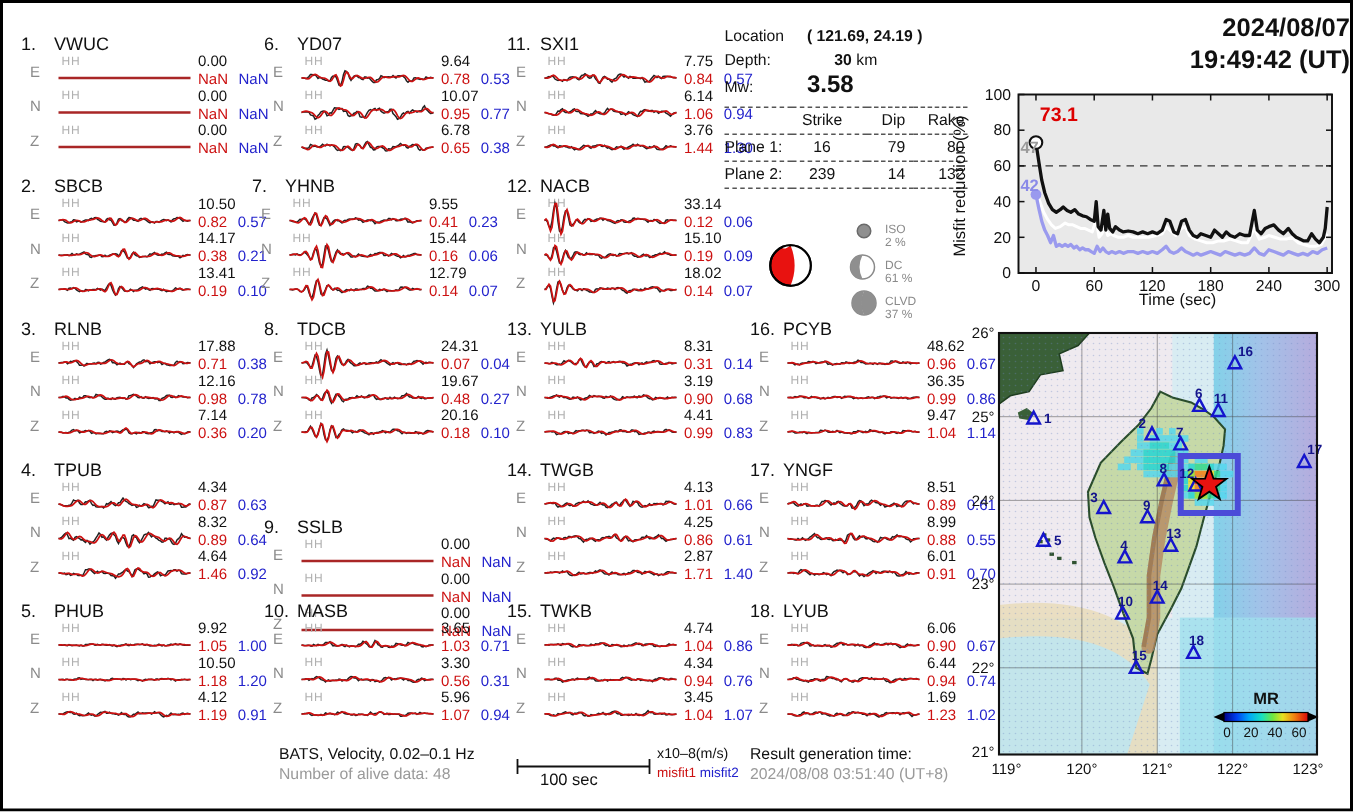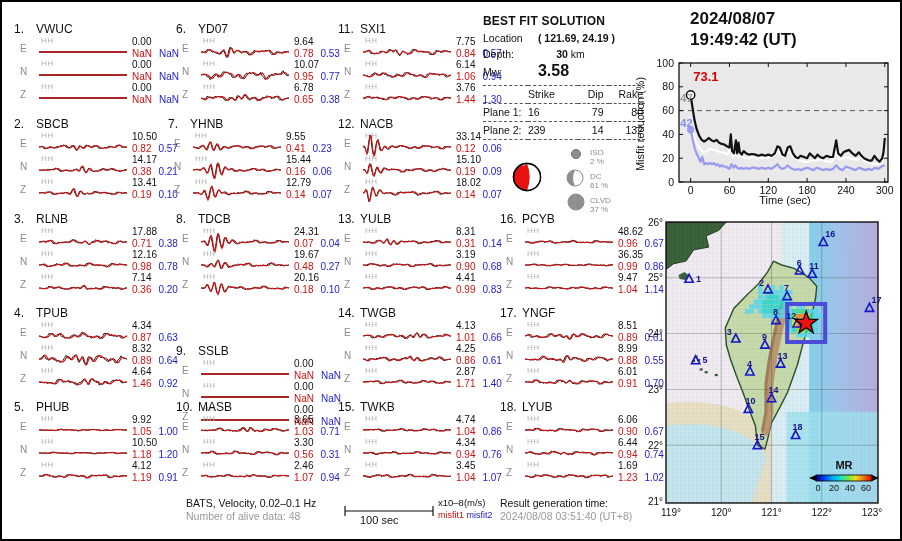--- a/index.html
+++ b/index.html
@@ -23,30 +23,30 @@
   #bestfit{position:absolute;left:483px;top:14px;width:170px;height:200px;font-size:10.5px;}
   .bf-title{font-weight:bold;font-size:12px;letter-spacing:.2px;}
   .bf-row{margin-top:4px;white-space:nowrap;}
   .bf-label{display:inline-block;width:52px;}
   .bf-val{font-weight:bold;}
   .bf-table{width:162px;border-collapse:collapse;margin-top:5px;font-size:10.5px;}
   .bf-table td{padding:2px 0 3px 0;}
   .bf-table tr{border-bottom:1px dashed #555;}
   .bf-table tr.top{border-top:1px dashed #555;}
   .bf-table .c1{width:50px;text-align:left;}
-  .bf-table .c2{width:44px;text-align:left;padding-right:10px;}
+  .bf-table .c2{width:44px;text-align:center;padding-right:10px;}
   .bf-table .c3{width:28px;text-align:right;padding-right:6px;}
   .bf-table .c4{width:36px;text-align:right;padding-right:2px;}
   .decomp-label{font-size:8px;color:#8a8a8a;line-height:9px;}
   
   .foot{font-size:10.5px;white-space:nowrap;}
   .foot2{font-size:10.5px;color:#9a9a9a;white-space:nowrap;}
   .legend-small{font-size:9px;white-space:nowrap;}
   
-  #datetitle{position:absolute;left:690px;top:8px;width:210px;text-align:left;font-weight:bold;font-size:17px;line-height:21px;}
+  #datetitle{position:absolute;left:690px;top:8px;width:210px;text-align:right;font-weight:bold;font-size:17px;line-height:21px;}
   .axis-title-y{position:absolute;left:632px;top:60px;width:14px;height:130px;}
   .axis-title-y span{position:absolute;left:-52px;top:58px;display:block;width:120px;transform:rotate(-90deg);font-size:11px;text-align:center;color:#111;}
   #timelabel{position:absolute;left:720px;top:194px;width:130px;text-align:center;font-size:11px;}
   svg text{font-family:"Liberation Sans",sans-serif;}
 </style>
 </head>
 <body>
 
 <div class="frame"></div>
 
@@ -364,21 +364,21 @@
         <div class="amp">3.30</div>
         <div class="mrow"><span class="red m1">0.56</span><span class="blue m2">0.31</span></div>
       </div>
       <div class="trace-row" style="top: 62px;">
         <span class="comp">Z</span>
         <span class="chan">HH</span>
         <svg class="tracesvg" width="90" height="23">
           <path d="M0,14.0L1,13.9L2,13.6L3,13.7L4,13.8L5,13.4L6,14.4L7,15.0L8,14.6L9,14.7L10,14.7L11,15.0L12,14.9L13,14.3L14,14.9L15,14.5L16,13.3L17,13.6L18,13.8L19,13.6L20,14.0L21,14.1L22,14.5L23,14.0L24,12.8L25,13.2L26,13.0L27,12.4L28,13.3L29,13.9L30,14.0L31,14.2L32,14.1L33,14.7L34,14.6L35,14.1L36,15.0L37,14.9L38,14.0L39,14.1L40,14.2L41,14.4L42,14.7L43,14.7L44,15.0L45,14.0L46,12.7L47,13.7L48,14.1L49,13.7L50,13.7L51,13.1L52,12.9L53,12.9L54,13.1L55,14.3L56,14.1L57,13.4L58,14.3L59,14.4L60,13.9L61,14.1L62,14.0L63,14.2L64,14.1L65,14.2L66,15.5L67,15.5L68,14.8L69,15.1L70,14.5L71,13.5L72,13.3L73,13.3L74,13.8L75,13.7L76,13.4L77,14.3L78,13.8L79,13.0L80,13.6L81,13.7L82,13.4L83,13.6L84,13.6L85,13.9L86,13.8L87,13.9L88,14.0" fill="none" stroke="#222" stroke-width="1"></path>
           <path d="M0,14.0L1,14.0L2,13.9L3,13.7L4,13.4L5,13.3L6,13.4L7,13.9L8,14.4L9,14.7L10,14.8L11,14.8L12,14.7L13,14.7L14,14.7L15,14.7L16,14.5L17,14.1L18,13.8L19,13.6L20,13.7L21,13.9L22,14.2L23,14.3L24,14.2L25,13.7L26,13.2L27,12.8L28,12.7L29,12.9L30,13.4L31,13.8L32,14.1L33,14.2L34,14.3L35,14.3L36,14.4L37,14.5L38,14.5L39,14.4L40,14.3L41,14.3L42,14.5L43,14.7L44,14.6L45,14.1L46,13.8L47,13.9L48,14.5L49,14.8L50,14.3L51,13.2L52,12.5L53,12.5L54,13.1L55,13.7L56,14.0L57,13.9L58,13.8L59,13.8L60,13.9L61,14.0L62,14.1L63,14.0L64,14.0L65,14.0L66,14.3L67,14.7L68,15.2L69,15.3L70,15.2L71,14.7L72,14.1L73,13.6L74,13.4L75,13.5L76,13.7L77,13.9L78,14.0L79,13.9L80,13.6L81,13.5L82,13.4L83,13.5L84,13.6L85,13.7L86,13.8L87,13.9L88,14.0" fill="none" stroke="#cc1111" stroke-width="1.15"></path>
         </svg>
-        <div class="amp">2.46</div>
+        <div class="amp">5.96</div>
         <div class="mrow"><span class="red m1">1.07</span><span class="blue m2">0.94</span></div>
       </div>
     </div>
     <div class="station" style="left: 338px; top: 22px;">
       <div class="st-header"><span class="st-num">11.</span><span class="st-name">SXI1</span></div>
       <div class="trace-row" style="top: 16px;">
         <span class="comp">E</span>
         <span class="chan">HH</span>
         <svg class="tracesvg" width="90" height="23">
           <path d="M0,14.0L1,14.1L2,13.5L3,13.1L4,13.3L5,12.6L6,13.2L7,14.7L8,15.3L9,15.7L10,15.3L11,15.6L12,16.2L13,15.0L14,15.3L15,15.9L16,14.3L17,13.5L18,13.3L19,13.2L20,13.7L21,13.7L22,14.7L23,15.2L24,13.2L25,12.2L26,12.1L27,11.2L28,11.9L29,13.4L30,14.1L31,13.9L32,12.2L33,12.6L34,14.6L35,15.6L36,17.2L37,17.6L38,15.2L39,13.5L40,12.9L41,13.6L42,14.8L43,14.7L44,15.9L45,16.7L46,15.1L47,14.4L48,13.9L49,12.2L50,11.5L51,11.4L52,12.3L53,13.3L54,12.7L55,13.5L56,14.2L57,12.9L58,13.3L59,14.1L60,14.1L61,14.2L62,13.8L63,14.1L64,14.4L65,13.7L66,15.2L67,16.8L68,16.3L69,16.5L70,16.1L71,14.7L72,13.5L73,12.3L74,12.9L75,13.7L76,12.9L77,13.9L78,14.4L79,13.0L80,12.8L81,12.9L82,13.0L83,13.2L84,13.0L85,13.5L86,13.8L87,13.7L88,14.0" fill="none" stroke="#222" stroke-width="1"></path>
@@ -635,21 +635,20 @@
           <path d="M0,14.0L1,14.2L2,14.2L3,14.1L4,14.9L5,15.2L6,15.4L7,15.1L8,14.5L9,14.3L10,13.1L11,12.6L12,13.8L13,13.7L14,13.7L15,14.4L16,14.1L17,13.6L18,12.9L19,12.7L20,13.4L21,12.9L22,12.9L23,14.1L24,13.8L25,13.6L26,14.4L27,14.8L28,15.3L29,15.1L30,15.1L31,15.4L32,14.1L33,13.4L34,14.3L35,14.1L36,14.2L37,15.0L38,15.0L39,14.8L40,13.7L41,13.1L42,13.6L43,12.6L44,12.5L45,13.5L46,13.2L47,12.9L48,13.2L49,13.5L50,14.2L51,14.1L52,14.4L53,15.2L54,14.1L55,13.5L56,14.1L57,13.9L58,14.2L59,14.9L60,15.5L61,16.0L62,15.0L63,14.5L64,14.7L65,13.5L66,13.1L67,13.7L68,13.5L69,13.3L70,13.1L71,13.2L72,13.7L73,13.1L74,13.5L75,14.5L76,13.7L77,13.2L78,13.4L79,13.1L80,13.3L81,13.6L82,14.7L83,15.6L84,14.8L85,14.6L86,14.5L87,14.1L88,14.0" fill="none" stroke="#222" stroke-width="1"></path>
           <path d="M0,14.0L1,14.0L2,14.1L3,14.2L4,14.4L5,14.7L6,15.1L7,15.3L8,15.3L9,15.0L10,14.4L11,13.8L12,13.3L13,13.3L14,13.5L15,14.0L16,14.3L17,14.3L18,13.9L19,13.4L20,13.0L21,12.8L22,12.8L23,13.1L24,13.4L25,13.6L26,13.8L27,14.0L28,14.3L29,14.7L30,15.0L31,15.2L32,15.0L33,14.6L34,14.1L35,13.8L36,13.9L37,14.3L38,14.7L39,15.0L40,15.0L41,14.5L42,13.9L43,13.3L44,12.9L45,12.9L46,13.0L47,13.1L48,13.2L49,13.3L50,13.4L51,13.6L52,13.9L53,14.3L54,14.5L55,14.4L56,14.1L57,13.8L58,13.7L59,13.9L60,14.5L61,15.1L62,15.6L63,15.6L64,15.2L65,14.6L66,14.0L67,13.6L68,13.5L69,13.5L70,13.6L71,13.5L72,13.4L73,13.3L74,13.4L75,13.6L76,13.8L77,13.8L78,13.7L79,13.3L80,13.1L81,13.0L82,13.4L83,14.0L84,14.5L85,14.7L86,14.5L87,14.2L88,14.0" fill="none" stroke="#cc1111" stroke-width="1.15"></path>
         </svg>
         <div class="amp">1.69</div>
         <div class="mrow"><span class="red m1">1.23</span><span class="blue m2">1.02</span></div>
       </div>
     </div>
   </div>
 
 <div id="bestfit">
-  <div class="bf-title">BEST FIT SOLUTION</div>
   <div class="bf-row">
     <span class="bf-label">Location</span>
     <span class="bf-val">( 121.69,  24.19 )</span>
   </div>
   <div class="bf-row">
     <span class="bf-label">Depth:</span>
     <span style="display:inline-block;width:30px;text-align:right;" class="bf-val">30</span>
     <span>km</span>
   </div>
   <div class="bf-row" style="margin-top:2px;">

